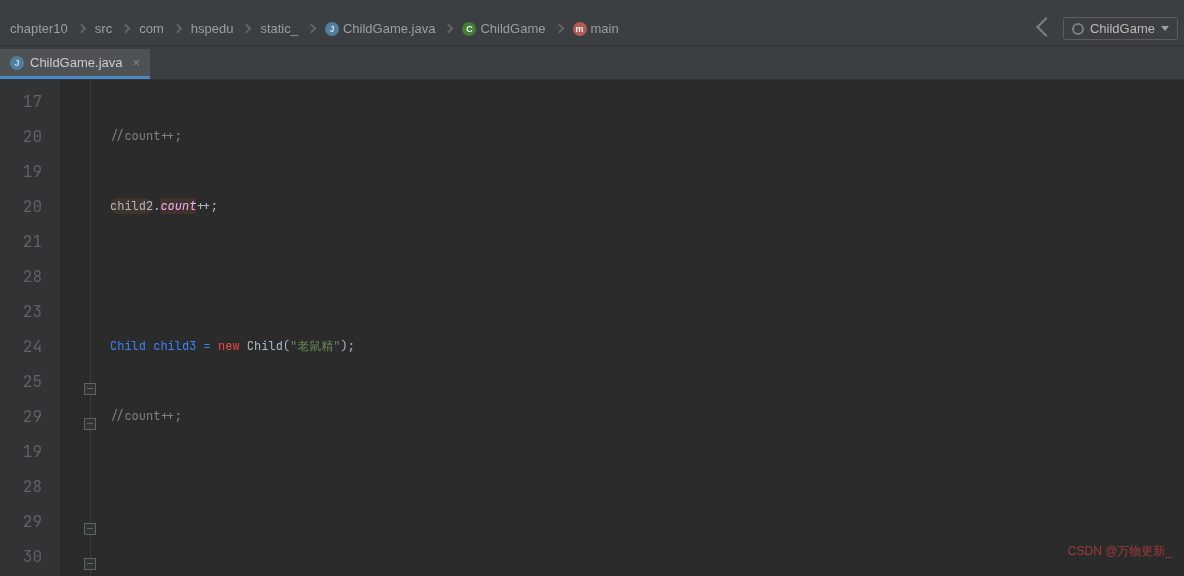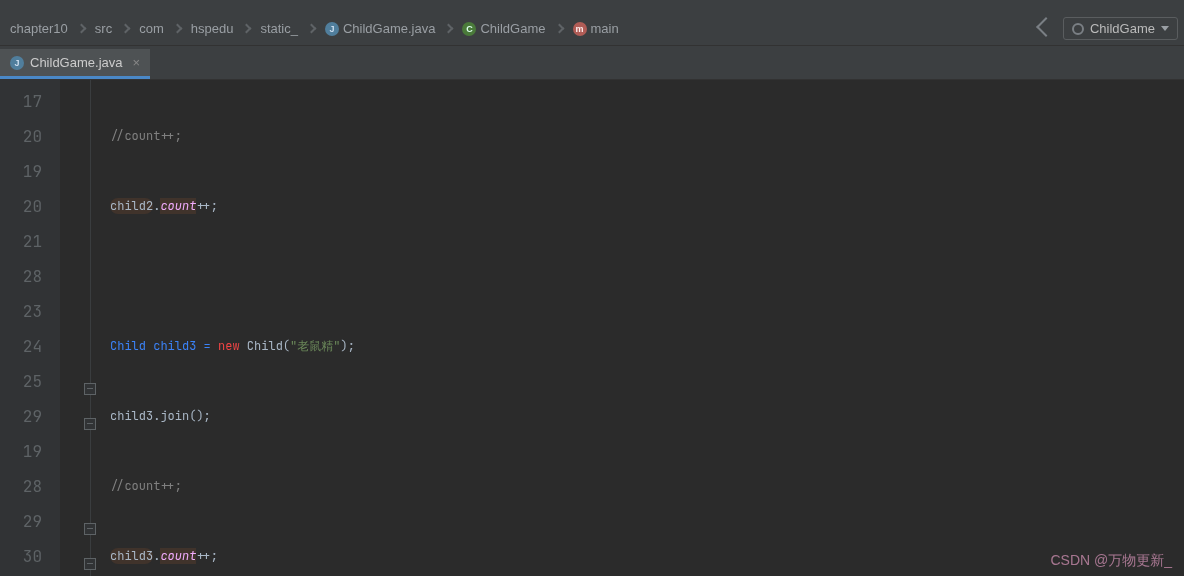--- a/index.html
+++ b/index.html
@@ -29,21 +29,21 @@
 .fold-mark::after { content: ""; position: absolute; left: 2px; right: 2px; top: 4px; height: 1px; background: #5e6366; }
 .code { flex: 1; padding-top: 4px; padding-left: 50px; font-family: "JetBrains Mono","Consolas",monospace; font-size: 12px; line-height: 35px; white-space: pre; position: relative; }
 .cline { height: 35px; position: relative; }
 .tok-comment { color: #808080; }
 .tok-ident { color: #a9b7c6; }
 .tok-hi-ident { color: #a9b7c6; background: #40332b; border-radius: 8px; }
 .tok-hi-field { color: #f0abfc; font-style: italic; background: #40332b; }
 .tok-keyword { color: #ef4444; }
 .tok-string { color: #6a8759; }
 .tok-type { color: #3b82f6; }
-.watermark { position: absolute; right: 12px; bottom: 6px; font-size: 14px; color: #f9a8d4; opacity: 0.6; }
+.watermark { position: absolute; right: 12px; bottom: 16px; font-size: 12px; color: #ef4444; opacity: 0.6; }
 </style>
 </head>
 <body>
 
 <div class="menubar"></div>
 
 <div class="navbar">
   <div class="crumbs">
     <span class="crumb">
         <span>chapter10</span>
@@ -119,23 +119,21 @@
   <div class="fold-mark" style="top:303px"></div>
   <div class="fold-mark" style="top:338px"></div>
   <div class="fold-mark" style="top:443px"></div>
   <div class="fold-mark" style="top:478px"></div>
 
   <div class="code">
 <div class="cline"><span class="tok-comment">//count++;</span></div>
 <div class="cline"><span class="tok-hi-ident">child2</span><span class="tok-ident">.</span><span class="tok-hi-field">count</span><span class="tok-ident">++;</span></div>
 <div class="cline"></div>
 <div class="cline"><span class="tok-type">Child child3 = </span><span class="tok-keyword">new </span><span class="tok-ident">Child(</span><span class="tok-string">"老鼠精"</span><span class="tok-ident">);</span></div>
-<div class="cline"><span class="tok-ident">child3.join();</span></div>
 <div class="cline"><span class="tok-comment">//count++;</span></div>
-<div class="cline"><span class="tok-hi-ident">child3</span><span class="tok-ident">.</span><span class="tok-hi-field">count</span><span class="tok-ident">++;</span></div>
 
 
 
 
 
 
 
   </div>
 </div>
 

